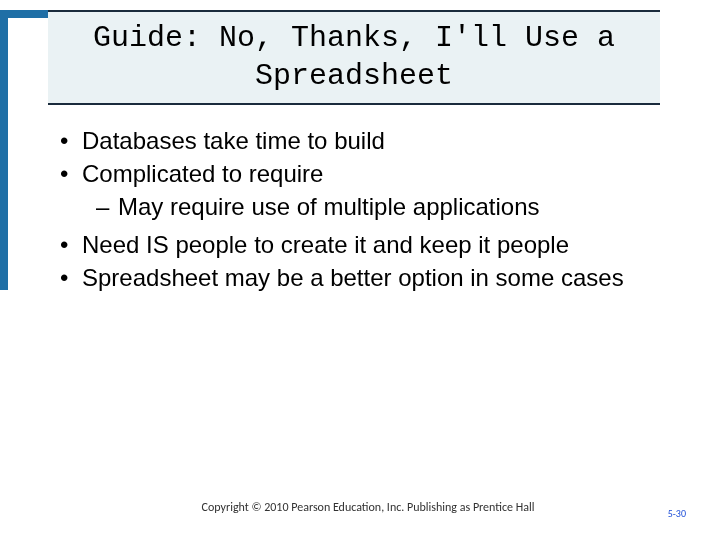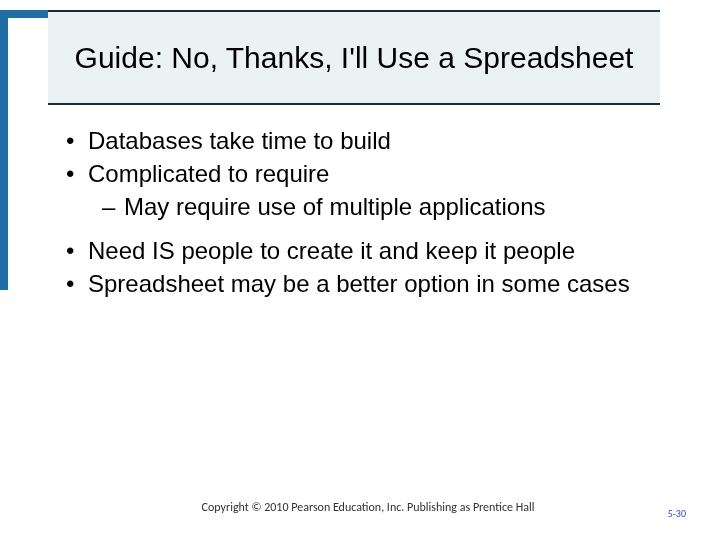--- a/index.html
+++ b/index.html
@@ -41,26 +41,27 @@
     border-top: 2px solid #1a2b3c;
     border-bottom: 2px solid #1a2b3c;
     display: flex;
     align-items: center;
     justify-content: center;
     padding: 0 20px;
   }
   .title-text {
     font-size: 30px;
     color: #000;
-    text-align: left;
+    text-align: center;
     line-height: 1.25;
+    font-family: Liberation Mono, monospace;
   }
   .content {
     position: absolute;
-    left: 58px;
+    left: 52px;
     top: 125px;
     width: 620px;
     font-size: 24px;
     color: #000;
     line-height: 1.3;
   }
   .bullet {
     position: relative;
     padding-left: 30px;
     margin-bottom: 2px;
@@ -68,21 +69,21 @@
   .bullet::before {
     content: "•";
     position: absolute;
     left: 8px;
     top: 0;
     font-size: 24px;
   }
   .sub {
     position: relative;
     padding-left: 66px;
-    margin-bottom: 12px;
+    margin-bottom: 6px;
   }
   .sub::before {
     content: "–";
     position: absolute;
     left: 44px;
     top: 0;
     font-size: 24px;
   }
   .footer {
     position: absolute;

